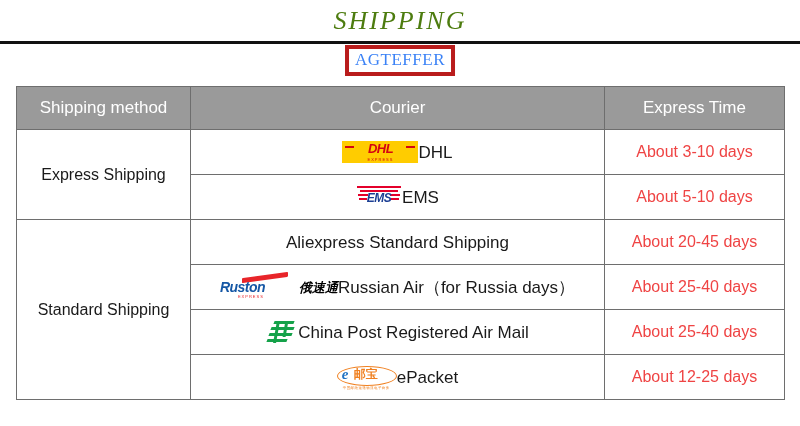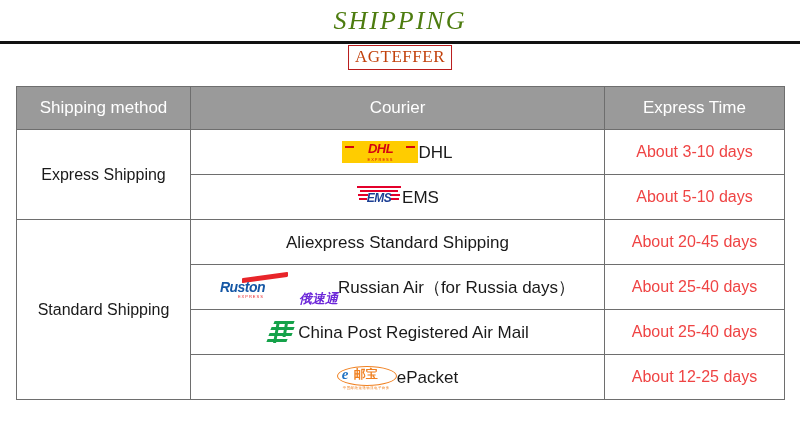--- a/index.html
+++ b/index.html
@@ -40,27 +40,27 @@
     left: 0;
     width: 800px;
     height: 3px;
     background: #111111;
   }
   .brand-box {
     position: absolute;
     top: 45px;
     left: 50%;
     transform: translateX(-50%);
-    border: 1px solid #b91c1c;
+    border: 4px solid #b91c1c;
     background: #ffffff;
     padding: 1px 6px 2px 6px;
     font-family: "Liberation Serif", serif;
     font-size: 17px;
     letter-spacing: 0.5px;
-    color: #c2410c;
+    color: #3b82f6;
     white-space: nowrap;
   }
 
   
   .table-wrap {
     position: relative;
     margin: 0 auto;
     width: 768px;
   }
   table.shipping {
@@ -220,27 +220,27 @@
     top: 20px;
     left: 18px;
     font-size: 4px;
     letter-spacing: 1px;
     color: #E8252A;
     line-height: 5px;
     font-family: "Liberation Sans", sans-serif;
   }
   .logo-ruston .rcn {
     position: absolute;
-    top: 18px;
+    top: 7px;
     right: 0;
     font-family: "DejaVu Sans", sans-serif;
     font-weight: bold;
     font-style: italic;
     font-size: 13px;
-    color: #6d28d9;
+    color: #000000;
     line-height: 14px;
   }
 
   
   .logo-cp {
     width: 32px;
     height: 28px;
     position: relative;
   }
   .logo-cp i {

